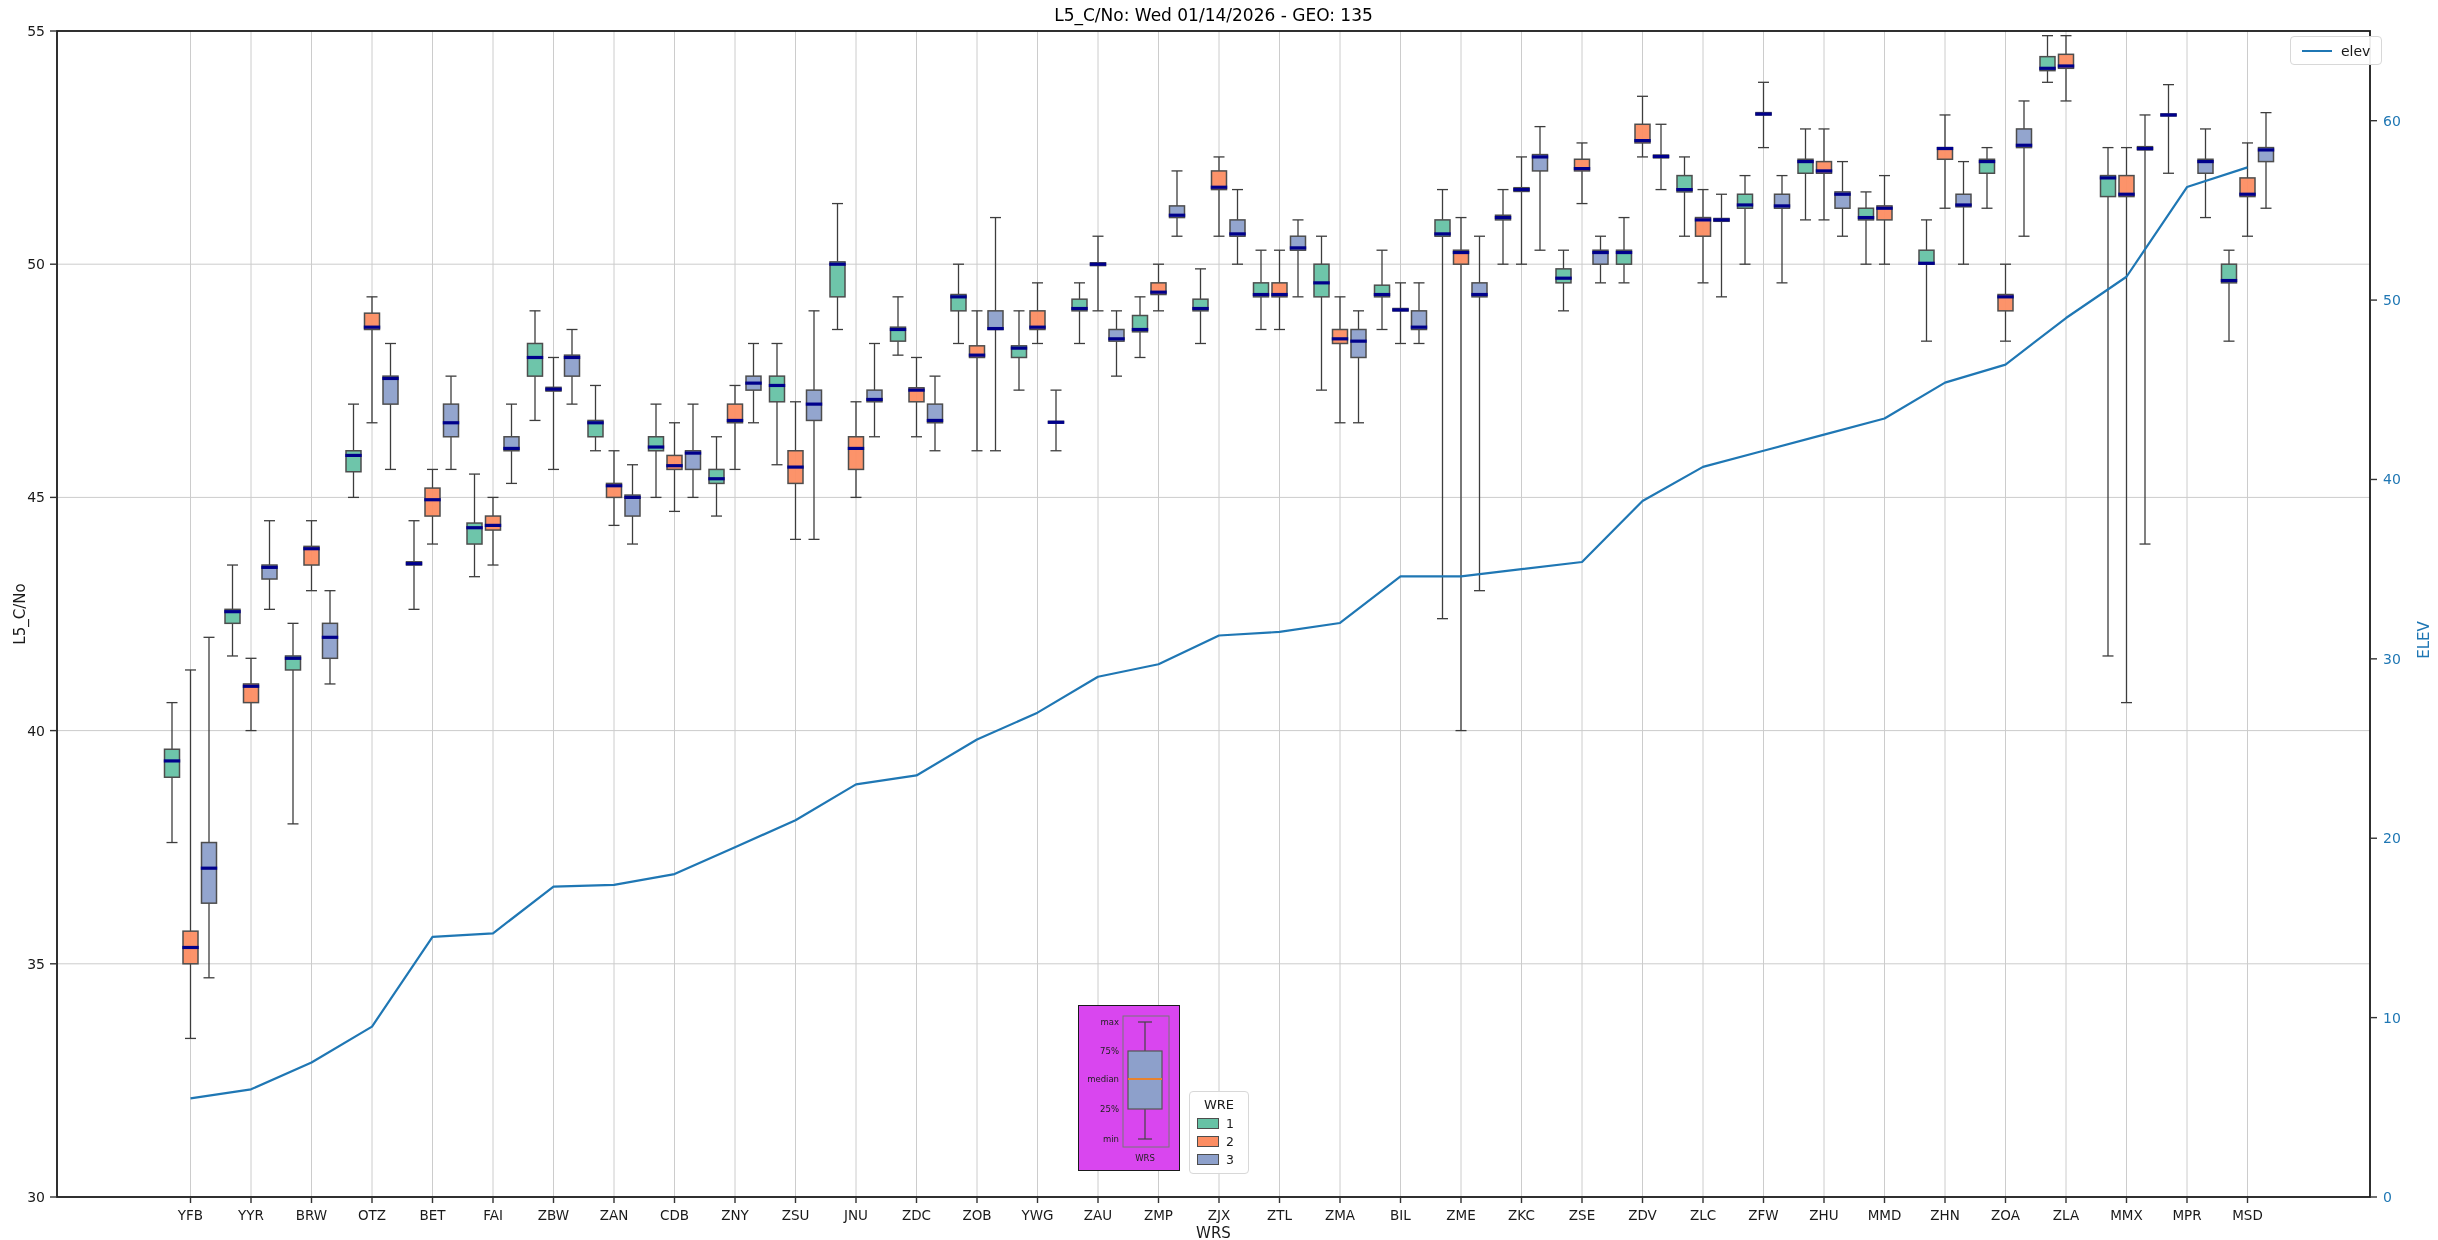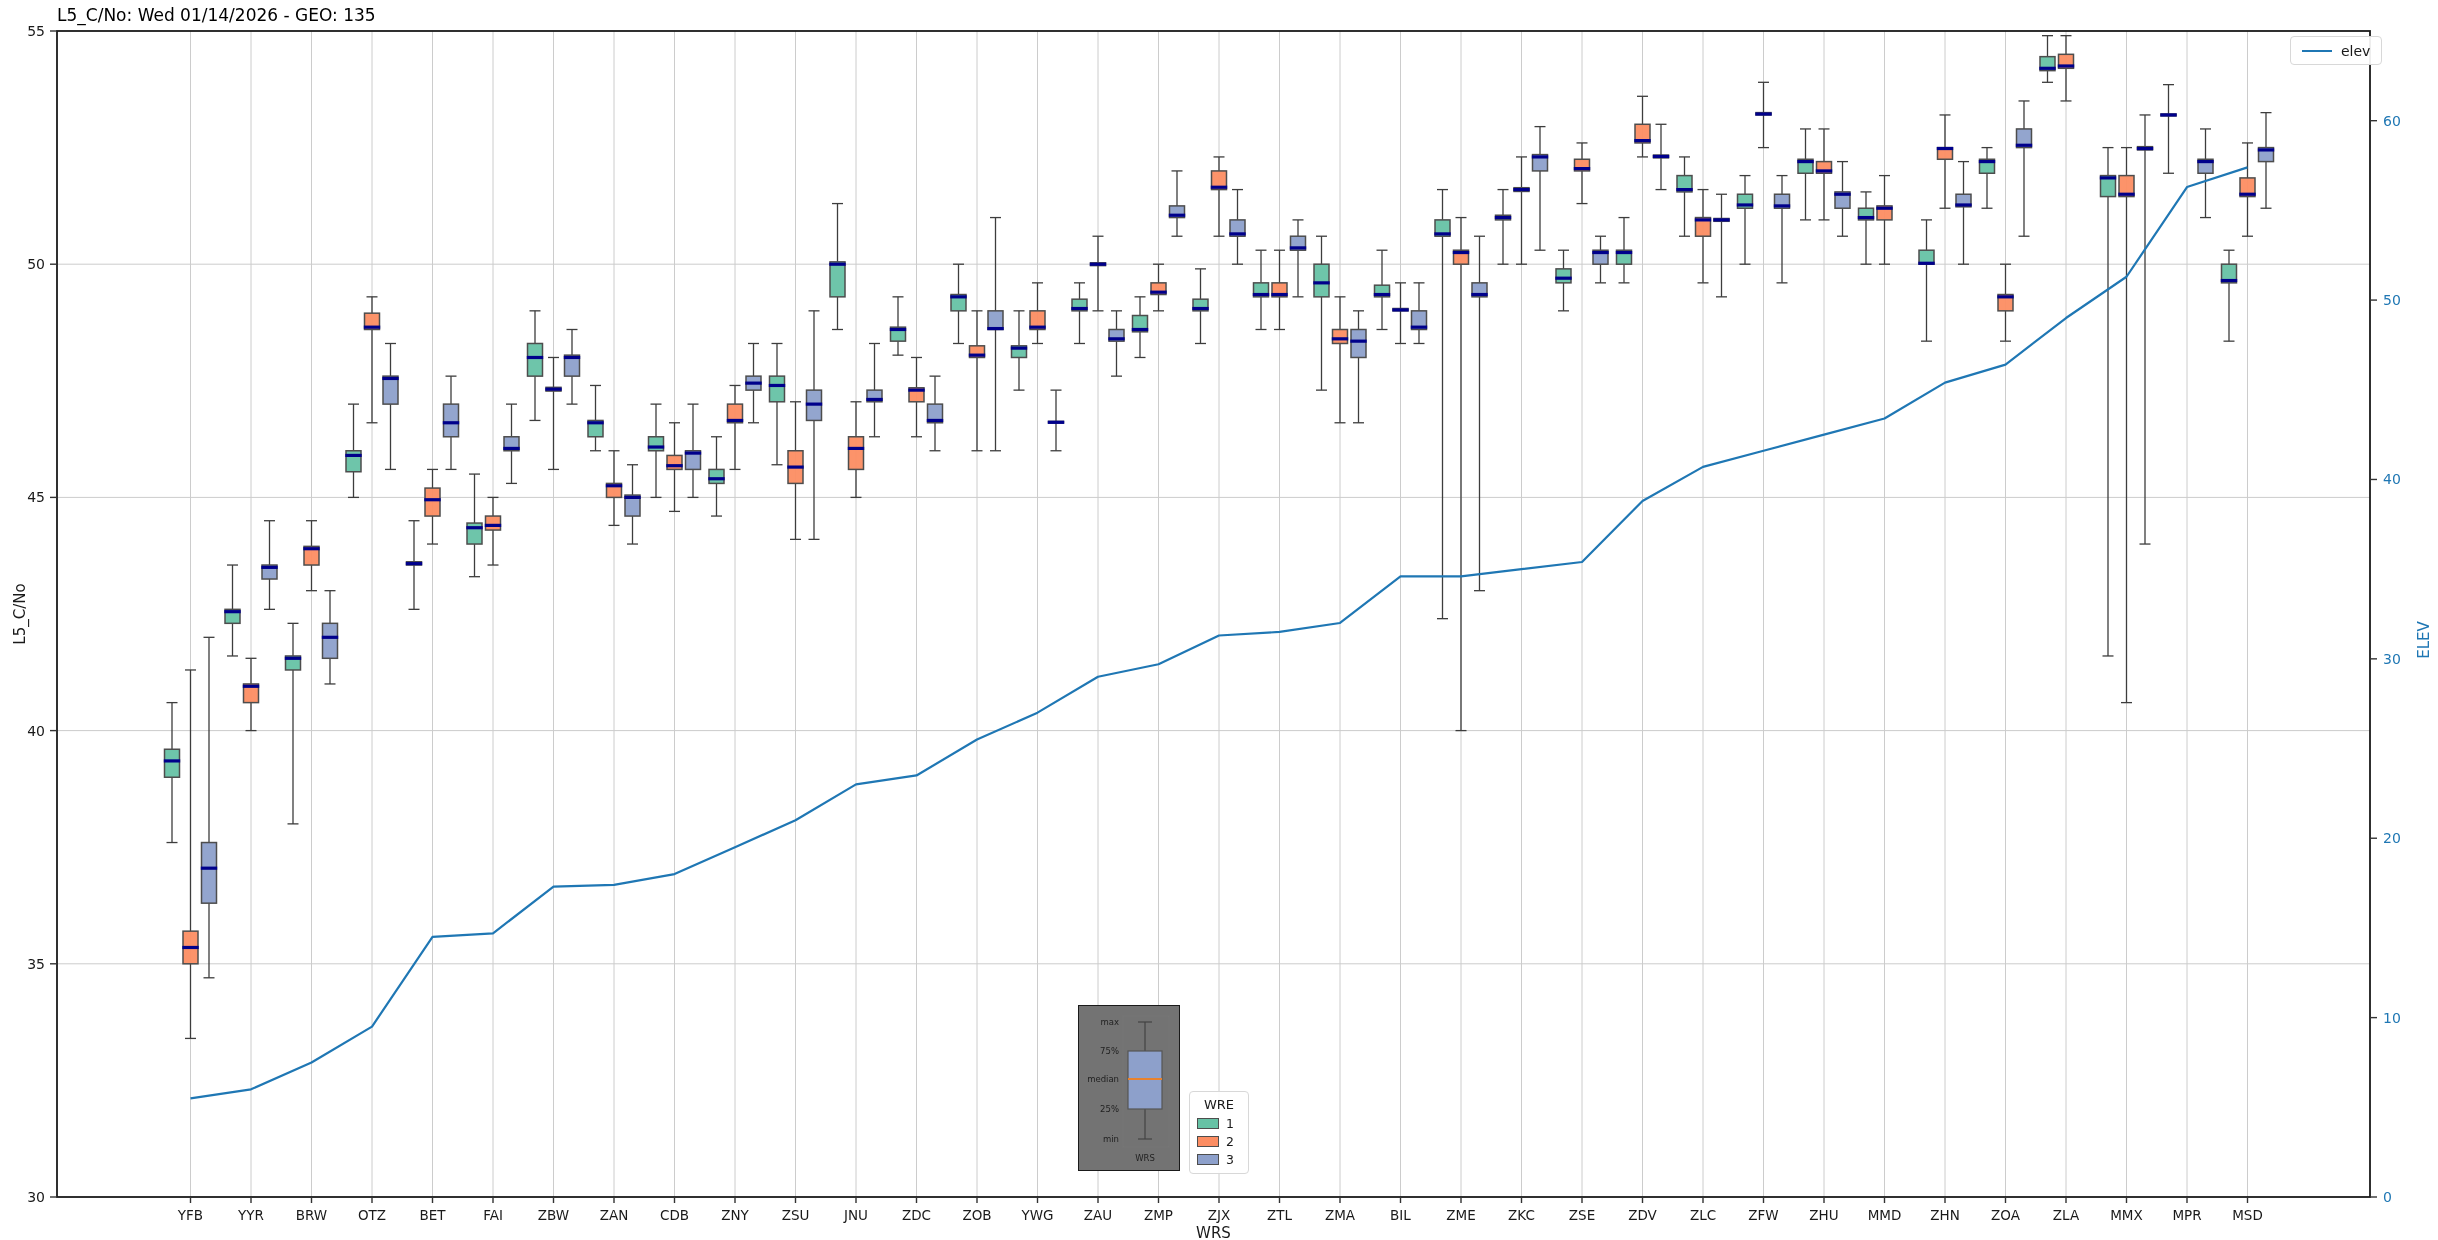--- a/index.html
+++ b/index.html
@@ -3,21 +3,21 @@
 <meta charset="utf-8">
 <style>
   html,body { margin:0; padding:0; background:#ffffff; }
   .figure {
     position:relative; width:2438px; height:1240px; background:#ffffff;
     font-family:"DejaVu Sans","Liberation Sans",sans-serif; color:#1a1a1a;
     overflow:hidden;
   }
   .figure svg { position:absolute; left:0; top:0; }
   .chart-title {
-    position:absolute; left:57px; top:5px; width:2313px; text-align:left;
+    position:absolute; left:57px; top:5px; width:2313px; text-align:center;
     font-size:17px; color:#000;
   }
   .ylab-left {
     position:absolute; left:20px; top:614px; transform:translate(-50%,-50%) rotate(-90deg);
     transform-origin:center; font-size:15px; white-space:nowrap;
   }
   .ylab-right {
     position:absolute; left:2424px; top:640px; transform:translate(-50%,-50%) rotate(-90deg);
     transform-origin:center; font-size:15px; white-space:nowrap; color:#1f77b4;
   }
@@ -33,21 +33,21 @@
   .legend-wre {
     position:absolute; left:1189px; top:1091px; width:60px;
     border:1px solid #d8d8d8; border-radius:4px; background:rgba(255,255,255,.92);
     font-size:12.5px; padding:5px 7px 6px 7px; box-sizing:border-box;
   }
   .legend-wre .lw-title { text-align:center; margin-bottom:4px; font-size:13px; }
   .legend-wre .row { display:flex; align-items:center; gap:7px; margin-top:3px; }
   .legend-wre .patch { width:22px; height:11px; border:1.2px solid #4d4d4d; box-sizing:border-box; }
   .inset {
     position:absolute; left:1078px; top:1005px; width:102px; height:166px;
-    border:1.6px solid #1a1a1a; background:#737373; box-sizing:border-box;
+    border:1.6px solid #1a1a1a; background:#d946ef; box-sizing:border-box;
   }
 </style>
 </head>
 <body>
 
 <div class="figure">
   <svg id="plot" width="2438" height="1240">
       <line x1="190.5" x2="190.5" y1="31" y2="1197" stroke="#cccccc" stroke-width="1"></line>
       <line x1="251" x2="251" y1="31" y2="1197" stroke="#cccccc" stroke-width="1"></line>
       <line x1="311.5" x2="311.5" y1="31" y2="1197" stroke="#cccccc" stroke-width="1"></line>

